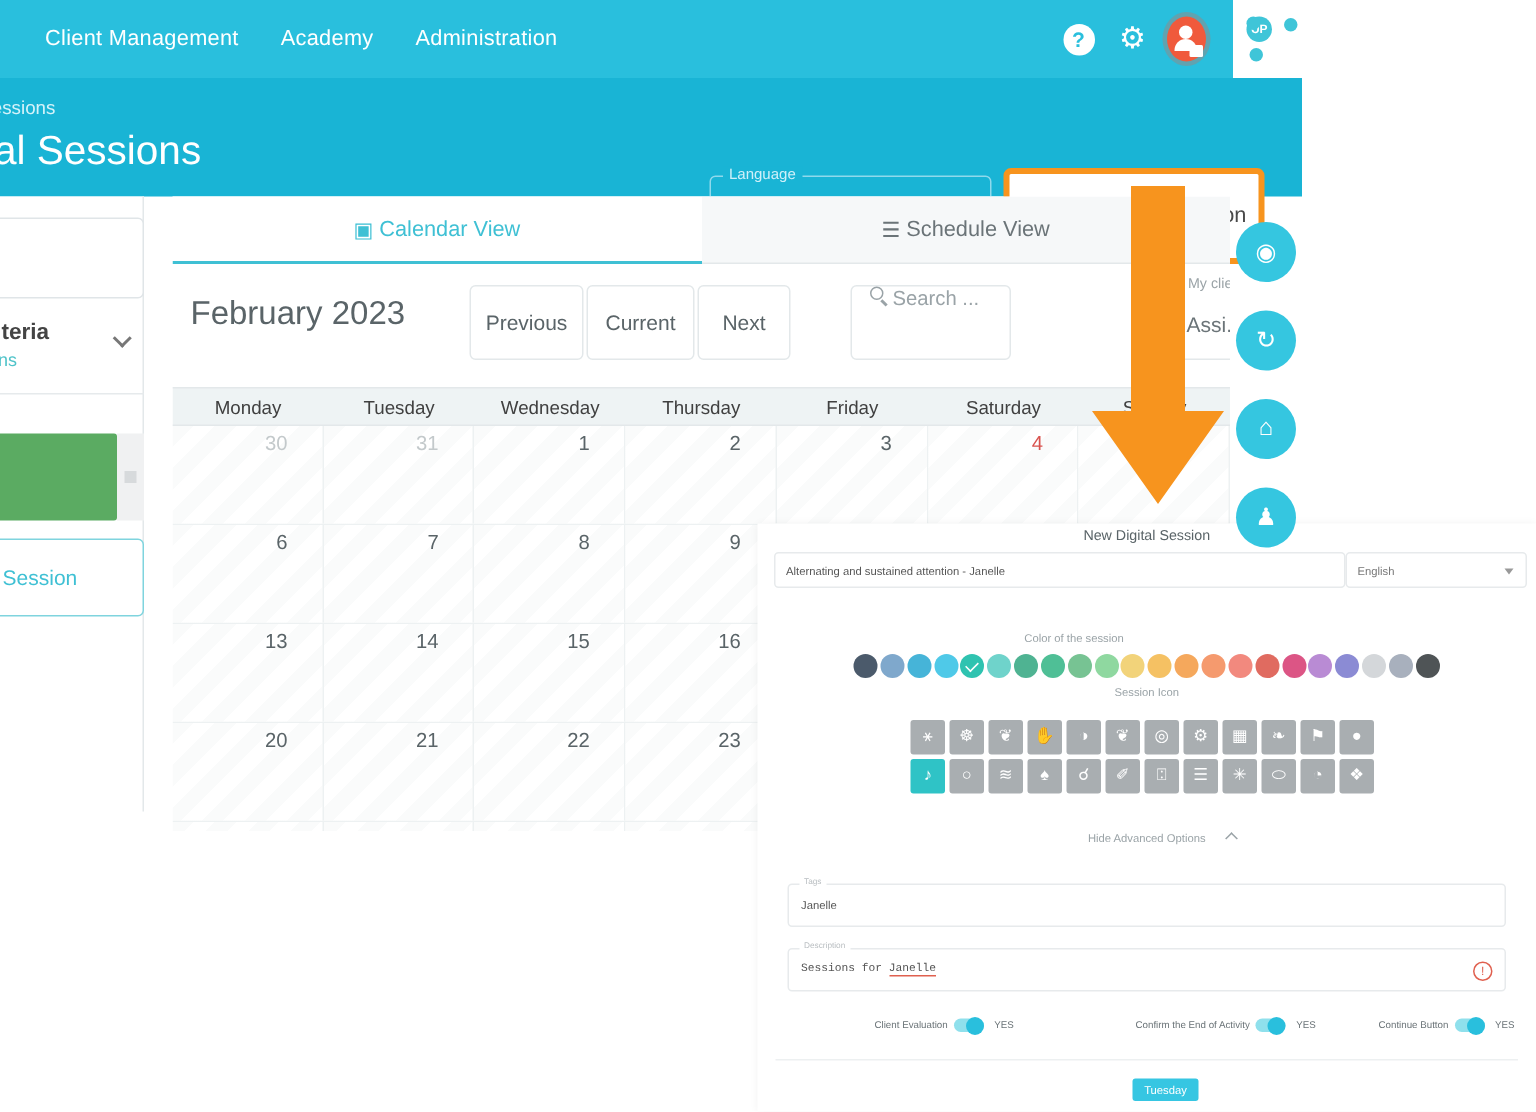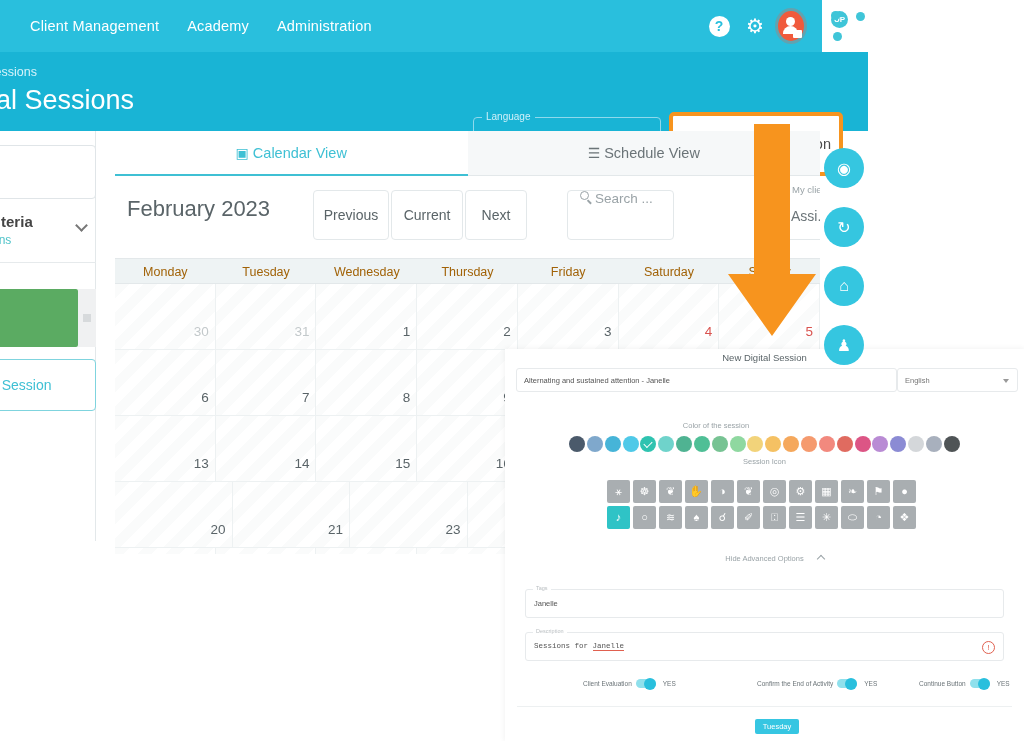--- a/index.html
+++ b/index.html
@@ -188,27 +188,27 @@
   }
   #client-box .lg { position:absolute; left:6px; top:-7px; background:#fff; padding:0 3px;
     color:#9AA3A7; font-size:9.5px; white-space:nowrap;}
   #client-box .vl { position:absolute; left:8px; top:17px; color:#6B7478; font-size:14px; }
 
   #dow-row {
     position:absolute; left:0; top:127px; width:705px; height:26px;
     background:#EEF3F4; display:flex; border-top:1px solid #E3E8EA;
     border-bottom:1px solid #E3E8EA;
   }
-  #dow-row div { flex:1; text-align:center; font-size:12.5px; color:#a16207;
+  #dow-row div { flex:1; text-align:center; font-size:12.5px; color:#404040;
     line-height:26px; }
   #grid { position:absolute; left:0; top:153px; width:705px; height:270px; }
   .week { display:flex; height:66px; border-bottom:1px solid #EDF1F2; }
   .cell { flex:1; position:relative; border-right:1px solid #EDF1F2;
     background-image:repeating-linear-gradient(135deg, #FAFBFB 0 10px, #FFFFFF 10px 20px); }
-  .cell .dn { position:absolute; right:6px; top:4px; font-size:13.5px; color:#5A6468;margin-top:36px; }
+  .cell .dn { position:absolute; right:23px; top:4px; font-size:13.5px; color:#5A6468; }
   .cell.muted .dn { color:#C3C9CB; }
   .cell.wknd .dn { color:#D9534F; }
 
   
   #float-icons { position:absolute; left:824px; top:148px; width:42px; z-index:30; }
   .fico {
     width:40px;height:40px;border-radius:50%;background:#35C6E0;margin-bottom:19px;
     display:flex;align-items:center;justify-content:center;cursor:pointer;
     color:#fff;
   }
@@ -476,20 +476,23 @@
         <div class="cell wknd">
           <span class="dn">19</span>
         </div>
       </div>
       <div class="week">
         <div class="cell">
           <span class="dn">20</span>
         </div>
         <div class="cell">
           <span class="dn">21</span>
+        </div>
+        <div class="cell">
+          <span class="dn">22</span>
         </div>
         <div class="cell">
           <span class="dn">23</span>
         </div>
         <div class="cell">
           <span class="dn">24</span>
         </div>
         <div class="cell wknd">
           <span class="dn">25</span>
         </div>

